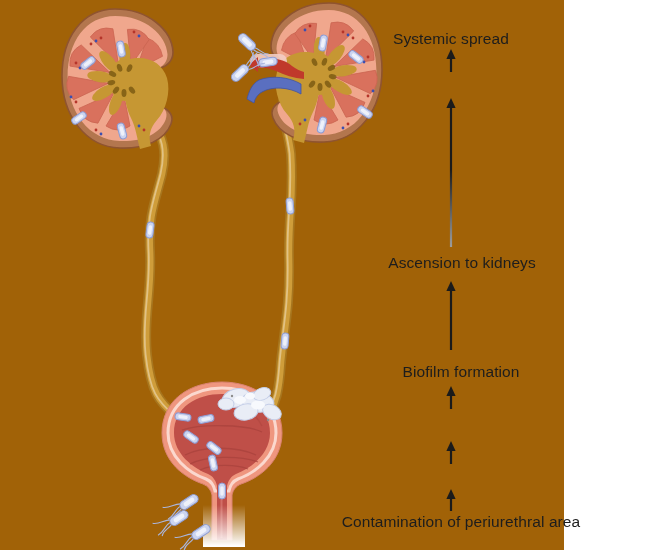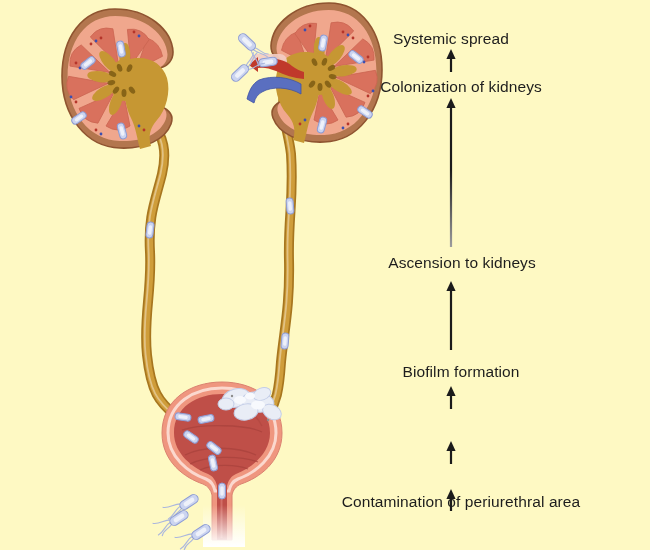--- a/index.html
+++ b/index.html
@@ -1,17 +1,17 @@
 <!DOCTYPE html>
 <html style="--text: #1d1d1d; --arrow: #1b1b1b; --kidney-capsule: #b3764e; --kidney-cortex: #f0a78d; --kidney-pyramid: #d9715d; --renal-pelvis: #c69733; --ureter: #cf9d3a; --ureter-edge: #a7761f; --bladder-wall: #ef967f; --bladder-rim: #fbd8ce; --bladder-lumen: #bf4f48; --biofilm: #e9edf6; --bacterium: #cbd4f0; --artery: #c0392b; --vein: #5a6fc0; --background: #ffffff;"><head>
 <meta charset="utf-8">
 <style>
   html,body{margin:0;padding:0;background:#fff;}
   body{width:650px;height:550px;overflow:hidden;font-family:"Liberation Sans",sans-serif;}
-  .canvas{position:relative;width:650px;height:550px;background:#fef9c3;}
+  .canvas{position:relative;width:564px;height:550px;background:#a16207;}
   .canvas svg{position:absolute;left:0;top:0;}
   .stage{position:absolute;transform:translate(-50%,-50%);font-size:15.5px;line-height:1.15;
          color:var(--text,#1d1d1d);white-space:nowrap;letter-spacing:.1px;}
   
   .capsule{fill:var(--kidney-capsule,#b3764e);stroke:#8f5430;stroke-width:1.6;}
   .cortex{fill:var(--kidney-cortex,#f0a78d);}
   .pyr{fill:var(--kidney-pyramid,#d9715d);stroke:#ca6451;stroke-width:.8;stroke-linejoin:round;}
   .pelvis{fill:var(--renal-pelvis,#c69733);}
   .calyx{fill:#7d5a13;opacity:.85;}
   .dotR{fill:#b5352a;}.dotB{fill:#3b4fb1;}
@@ -201,17 +201,16 @@
       <polygon class="arrow-head" points="451,441 446.4,451 455.6,451"></polygon>
       <line class="arrow-line" x1="451" y1="449" x2="451" y2="464"></line>
     </g>
     <g>
       <polygon class="arrow-head" points="451,489 446.4,499 455.6,499"></polygon>
       <line class="arrow-line" x1="451" y1="497" x2="451" y2="511"></line>
     </g>
   </svg>
 
   <div class="stage" style="left:451px;top:39px">Systemic spread</div>
-  <div class="stage" style="left:461px;top:87px">Colonization of kidneys</div>
   <div class="stage" style="left:461px;top:372px">Biofilm formation</div>
   <div class="stage" style="left:462px;top:263px">Ascension to kidneys</div>
-  <div class="stage" style="left:461px;top:502px">Contamination of periurethral area</div>
+  <div class="stage" style="left:461px;top:522px">Contamination of periurethral area</div>
 </div>
 
 </body></html>

